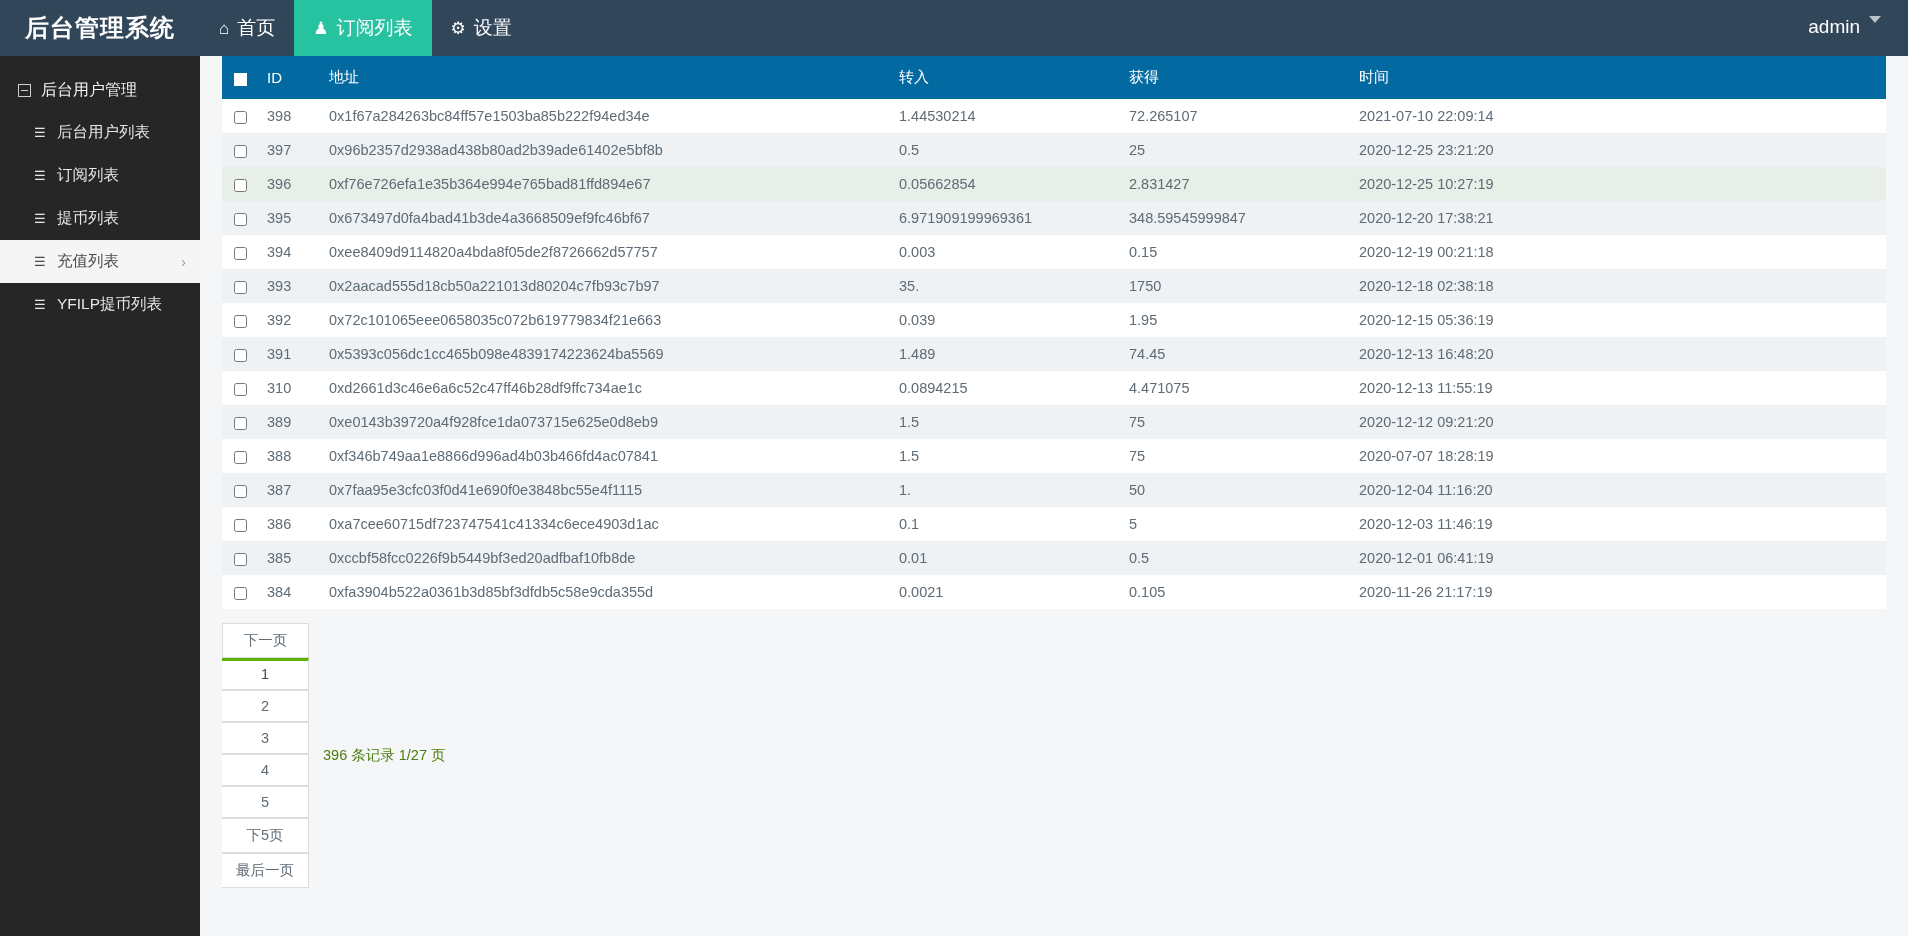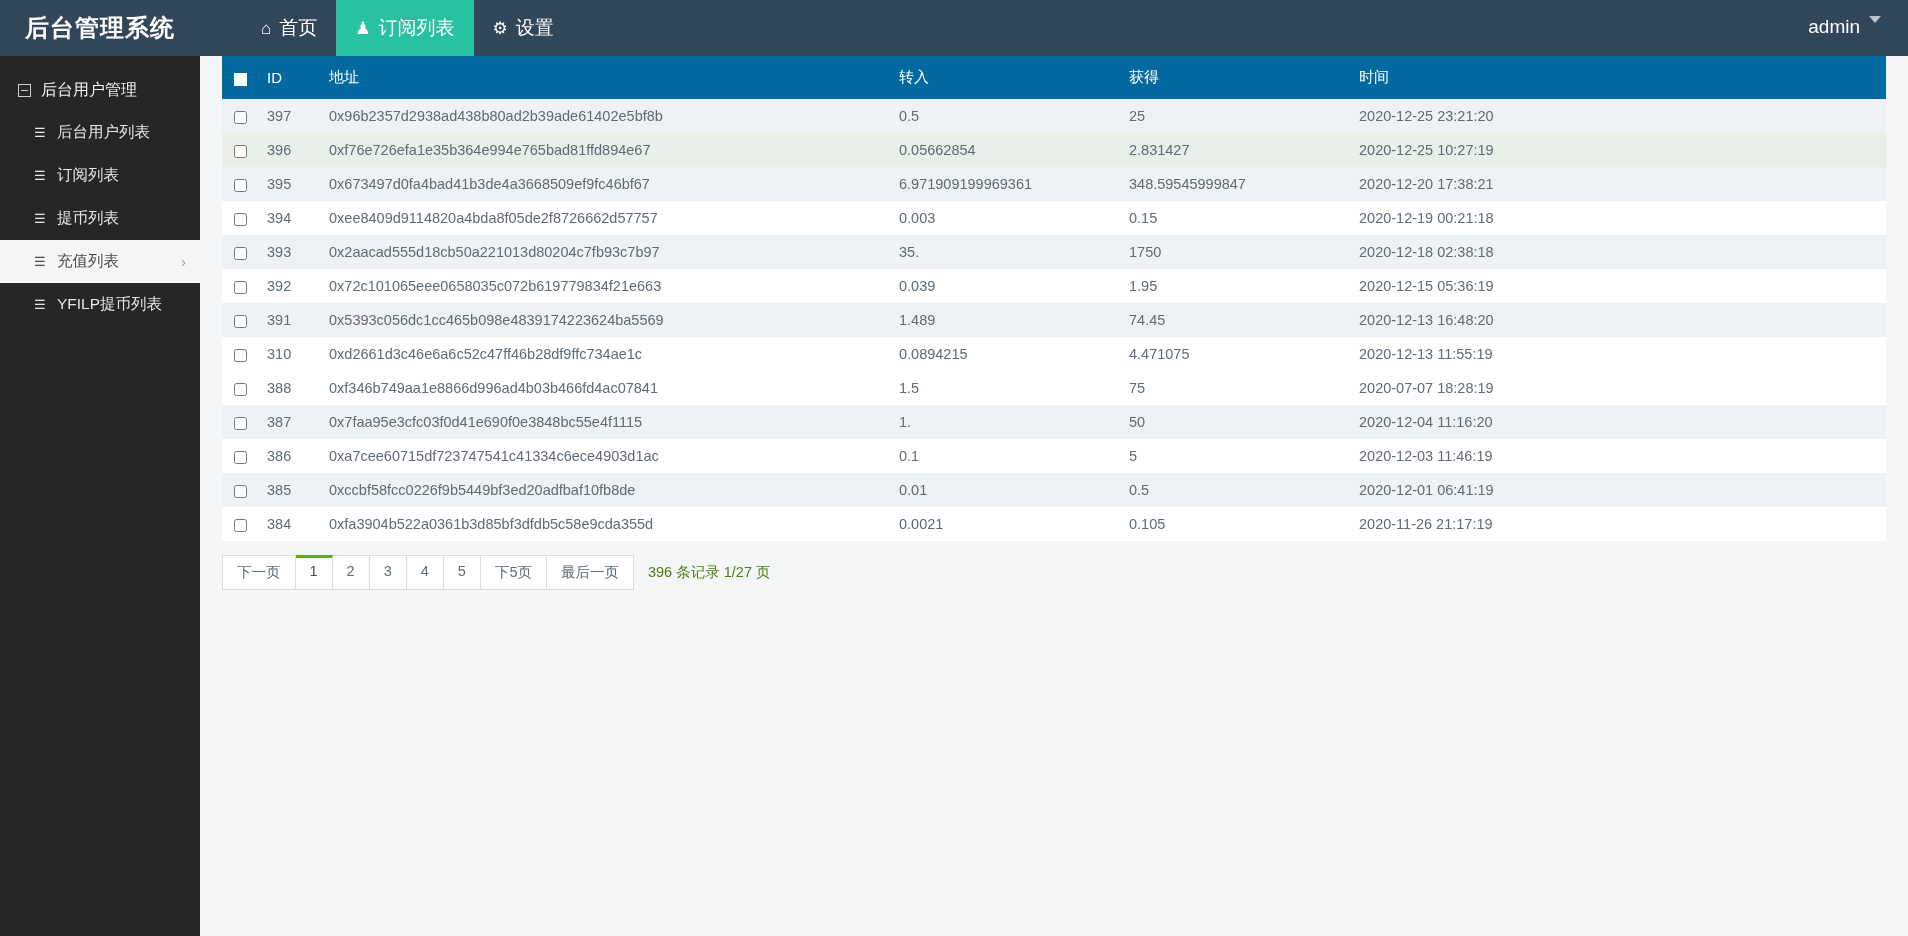--- a/index.html
+++ b/index.html
@@ -11,21 +11,20 @@
     background: #ffffff;
     font-family: "Liberation Sans", "DejaVu Sans", sans-serif;
   }
   
   #navbar {
     height: 56px;
     background: #32465a;
     display: flex;
     align-items: stretch;
     position: relative;
-    gap: 42px;
   }
   #brand {
     width: 200px;
     display: flex;
     align-items: center;
     justify-content: center;
     color: #ffffff;
     font-size: 24px;
     font-weight: bold;
     letter-spacing: 1px;
@@ -272,20 +271,28 @@
             <span class="hdr-check"></span>
           </th>
           <th class="c-id">ID</th>
           <th class="c-addr">地址</th>
           <th class="c-in">转入</th>
           <th class="c-get">获得</th>
           <th class="c-time">时间</th>
         </tr>
       </thead>
       <tbody id="grid-body">
+          <tr class="odd">
+            <td class="c-check"><input type="checkbox" style=""></td>
+            <td class="c-id">398</td>
+            <td class="c-addr">0x1f67a284263bc84ff57e1503ba85b222f94ed34e</td>
+            <td class="c-in">1.44530214</td>
+            <td class="c-get">72.265107</td>
+            <td class="c-time">2021-07-10 22:09:14</td>
+          </tr>
           <tr class="even">
             <td class="c-check"><input type="checkbox" style=""></td>
             <td class="c-id">397</td>
             <td class="c-addr">0x96b2357d2938ad438b80ad2b39ade61402e5bf8b</td>
             <td class="c-in">0.5</td>
             <td class="c-get">25</td>
             <td class="c-time">2020-12-25 23:21:20</td>
           </tr>
           <tr class="hover">
             <td class="c-check"><input type="checkbox" style=""></td>
@@ -336,20 +343,28 @@
             <td class="c-time">2020-12-13 16:48:20</td>
           </tr>
           <tr class="odd">
             <td class="c-check"><input type="checkbox" style=""></td>
             <td class="c-id">310</td>
             <td class="c-addr">0xd2661d3c46e6a6c52c47ff46b28df9ffc734ae1c</td>
             <td class="c-in">0.0894215</td>
             <td class="c-get">4.471075</td>
             <td class="c-time">2020-12-13 11:55:19</td>
           </tr>
+          <tr class="even">
+            <td class="c-check"><input type="checkbox" style=""></td>
+            <td class="c-id">389</td>
+            <td class="c-addr">0xe0143b39720a4f928fce1da073715e625e0d8eb9</td>
+            <td class="c-in">1.5</td>
+            <td class="c-get">75</td>
+            <td class="c-time">2020-12-12 09:21:20</td>
+          </tr>
           <tr class="odd">
             <td class="c-check"><input type="checkbox" style=""></td>
             <td class="c-id">388</td>
             <td class="c-addr">0xf346b749aa1e8866d996ad4b03b466fd4ac07841</td>
             <td class="c-in">1.5</td>
             <td class="c-get">75</td>
             <td class="c-time">2020-07-07 18:28:19</td>
           </tr>
           <tr class="even">
             <td class="c-check"><input type="checkbox" style=""></td>
@@ -380,21 +395,21 @@
             <td class="c-id">384</td>
             <td class="c-addr">0xfa3904b522a0361b3d85bf3dfdb5c58e9cda355d</td>
             <td class="c-in">0.0021</td>
             <td class="c-get">0.105</td>
             <td class="c-time">2020-11-26 21:17:19</td>
           </tr>
         </tbody>
     </table>
 
     <div id="pager">
-      <div id="pager-buttons" style="display:flex;">
+      <div id="pager-buttons" style="display:flex;flex-direction:column;">
           <div class="pg">下一页</div>
           <div class="pg active">1</div>
           <div class="pg">2</div>
           <div class="pg">3</div>
           <div class="pg">4</div>
           <div class="pg">5</div>
           <div class="pg">下5页</div>
           <div class="pg">最后一页</div>
         </div>
       <div id="pg-info">396 条记录 1/27 页</div>

